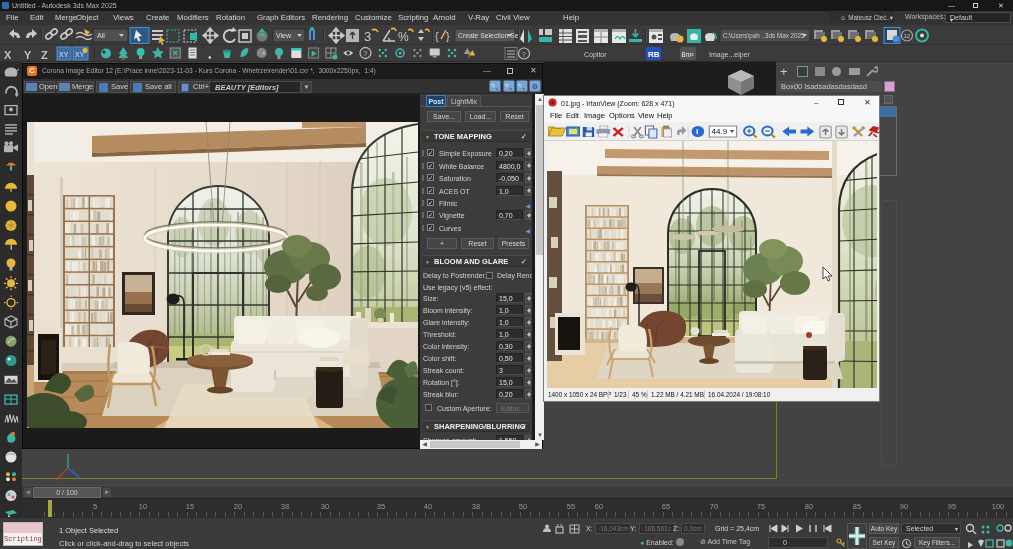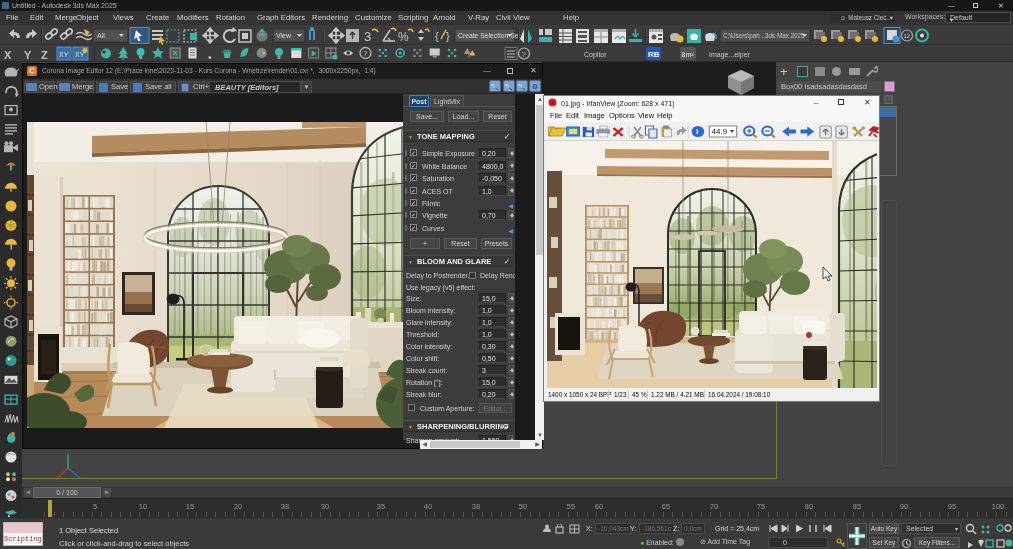--- a/index.html
+++ b/index.html
@@ -869,21 +869,21 @@
   <g fill="#4a5e37">
    <ellipse cx="374" cy="282" rx="32" ry="28"></ellipse>
    <path d="M352,252 Q360,230 374,242 Q382,252 366,260 Z"></path>
    <path d="M370,246 Q384,230 384,252 L374,256 Z" fill="#5d7244"></path>
    <path d="M344,276 Q352,258 364,268 L358,282 Z" fill="#3f5130"></path>
   </g>
  </g>
         </svg>
  </div>
 
- <div class="abs" id="cpanel" style="left:380px;top:30px;width:112px;height:346px;background:#3c3c3c;color:#d8d8d8;font-size:7px;">
+ <div class="abs" id="cpanel" style="left:397px;top:30px;width:112px;height:346px;background:#3c3c3c;color:#d8d8d8;font-size:7px;">
 
   <div class="abs" style="left:0;top:0;width:112px;height:13px;border-bottom:1px solid #555;"></div>
   <div class="abs" style="left:6px;top:1px;width:20px;height:12px;background:#1d4468;border:1px solid #3f7fbf;color:#cfe4ff;font-size:7px;font-weight:bold;text-align:center;line-height:11px;">Post</div>
   <div class="abs" style="left:27px;top:1px;width:34px;height:12px;background:#444;border:1px solid #555;color:#ccc;font-size:7px;text-align:center;line-height:11px;">LightMix</div>
 
   <div class="pbtn" style="left:7px;top:17px;width:34px;">Save...</div>
   <div class="pbtn" style="left:45px;top:17px;width:31px;">Load...</div>
   <div class="pbtn" style="left:80px;top:17px;width:29px;">Reset</div>
 
   <div class="phead" style="top:36px;"><span class="parr">▼</span>TONE MAPPING<span class="pchk">✓</span></div>

